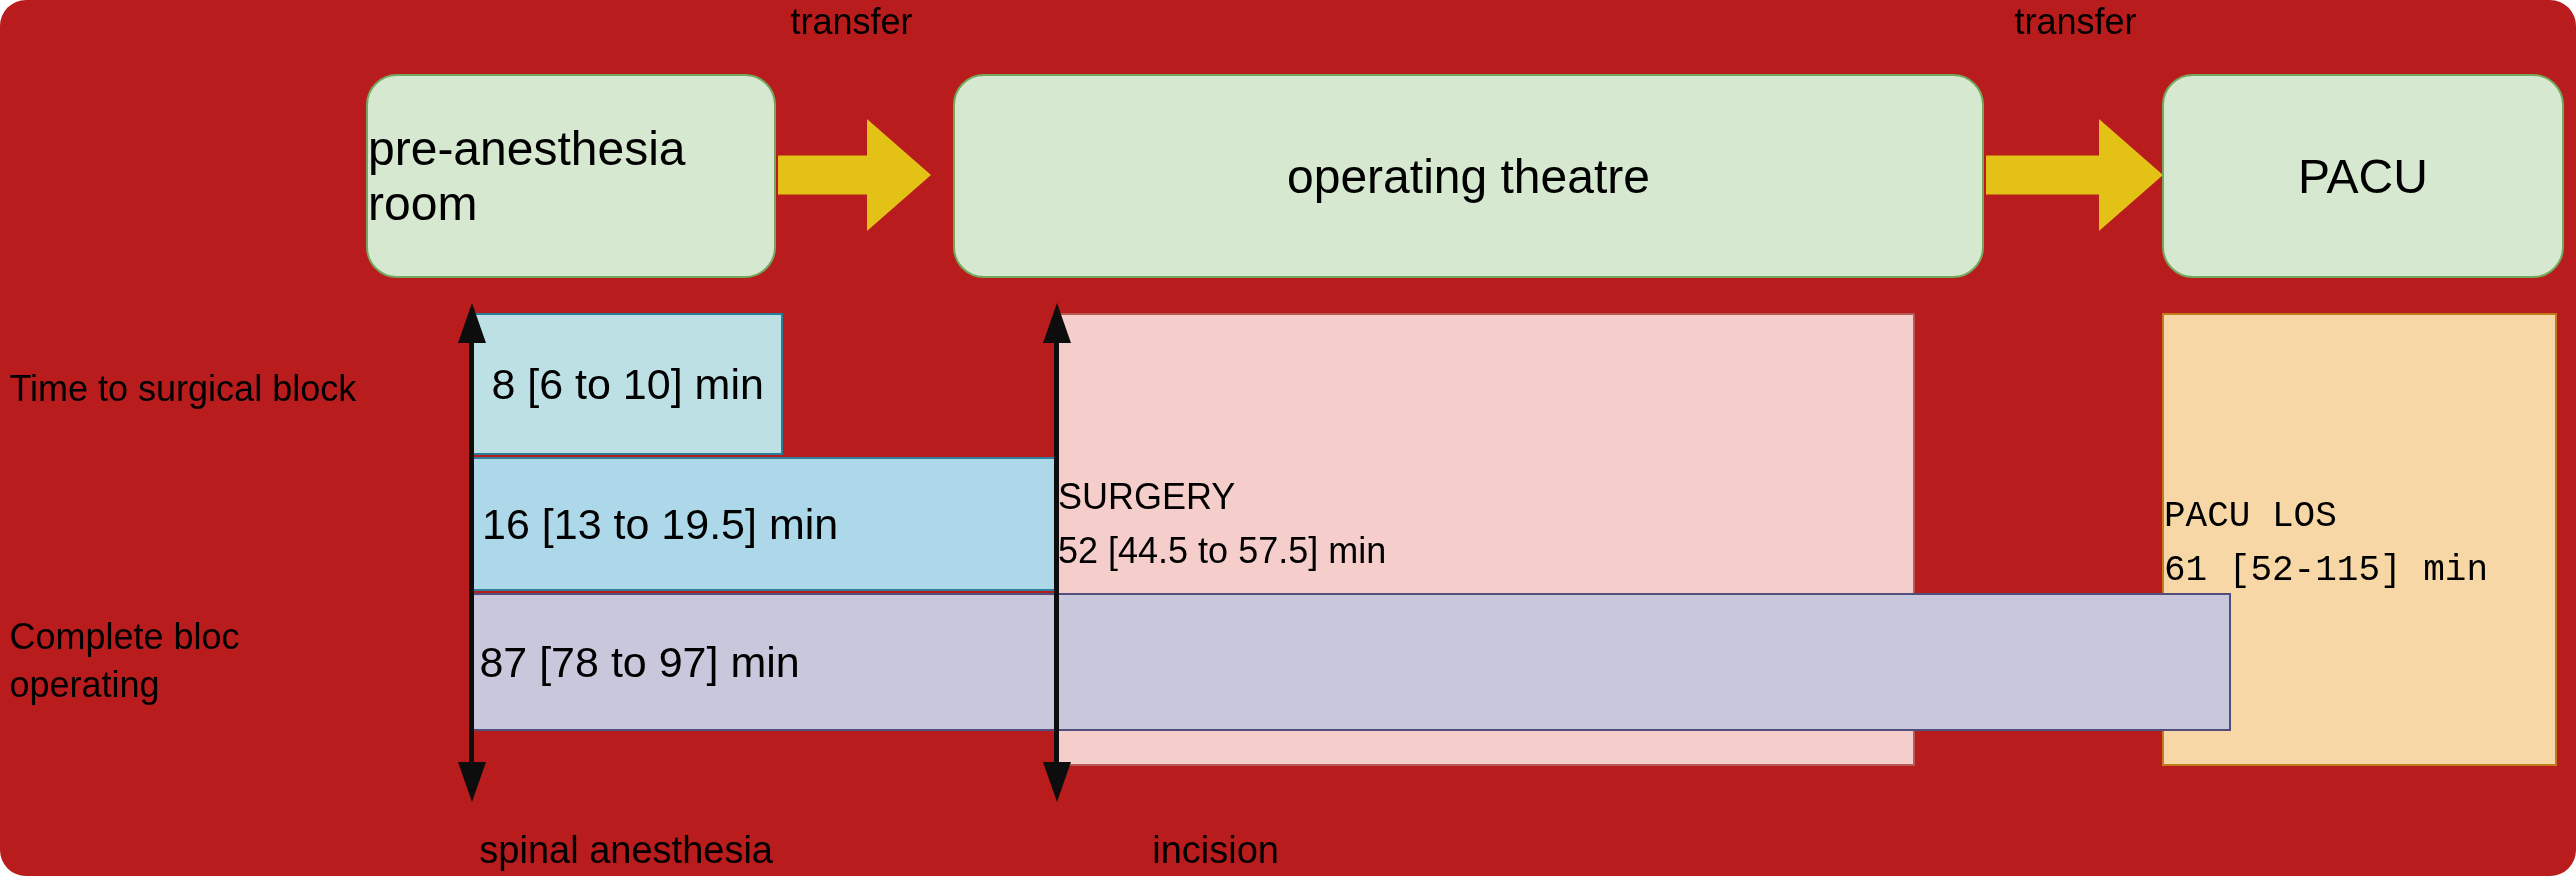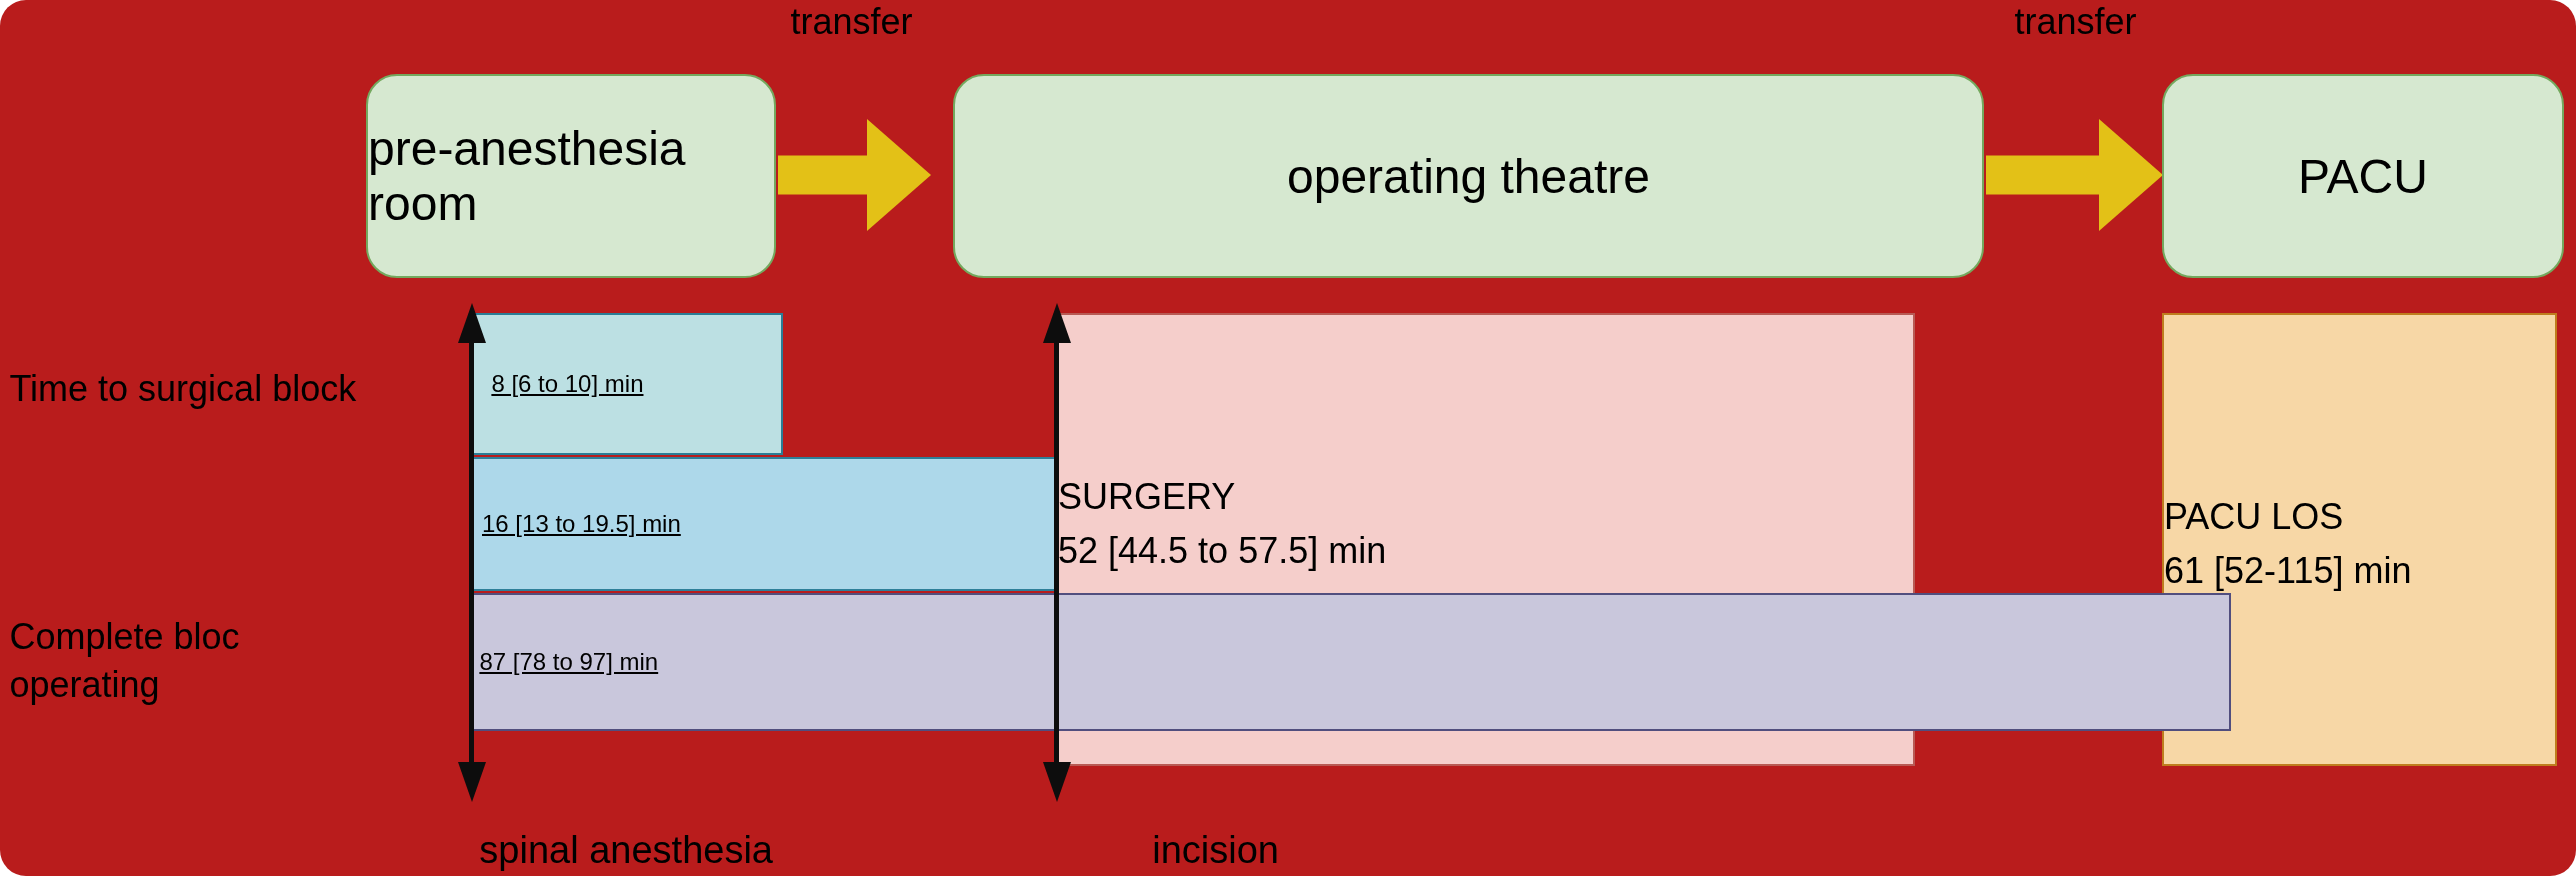--- a/index.html
+++ b/index.html
@@ -56,29 +56,30 @@
   }
   .box-surgery{
     left:1056px;top:313px;width:859px;height:453px;
     background:var(--pink_fill,#f5cecb);
     border:2.7px solid var(--pink_border,#b85a54);
   }
   .box-pacu-los{
     left:2162px;top:313px;width:395px;height:453px;
     background:var(--orange_fill,#f7d7a6);
     border:2.7px solid var(--orange_border,#bf7d1e);
+    font-family:Liberation Mono, monospace;
   }
   .bigbox .lines{position:absolute;left:0;right:0;line-height:54px;}
   .box-surgery .lines{top:155px;}
   .box-pacu-los .lines{top:175px;}
   
   .bar{
     position:absolute;box-sizing:border-box;z-index:2;
     display:flex;align-items:center;
-    font-size:24px;white-space:nowrap;text-decoration:underline;
+    font-size:43px;white-space:nowrap;
   }
   .bar-teal{
     left:472px;top:313px;width:311px;height:142px;
     background:var(--teal_fill,#bce0e3);
     border:2.7px solid var(--teal_border,#2a7d96);
     padding-left:17.4px;
   }
   .bar-blue{
     left:472px;top:457px;width:584px;height:134px;
     background:var(--blue_fill,#add8ea);

